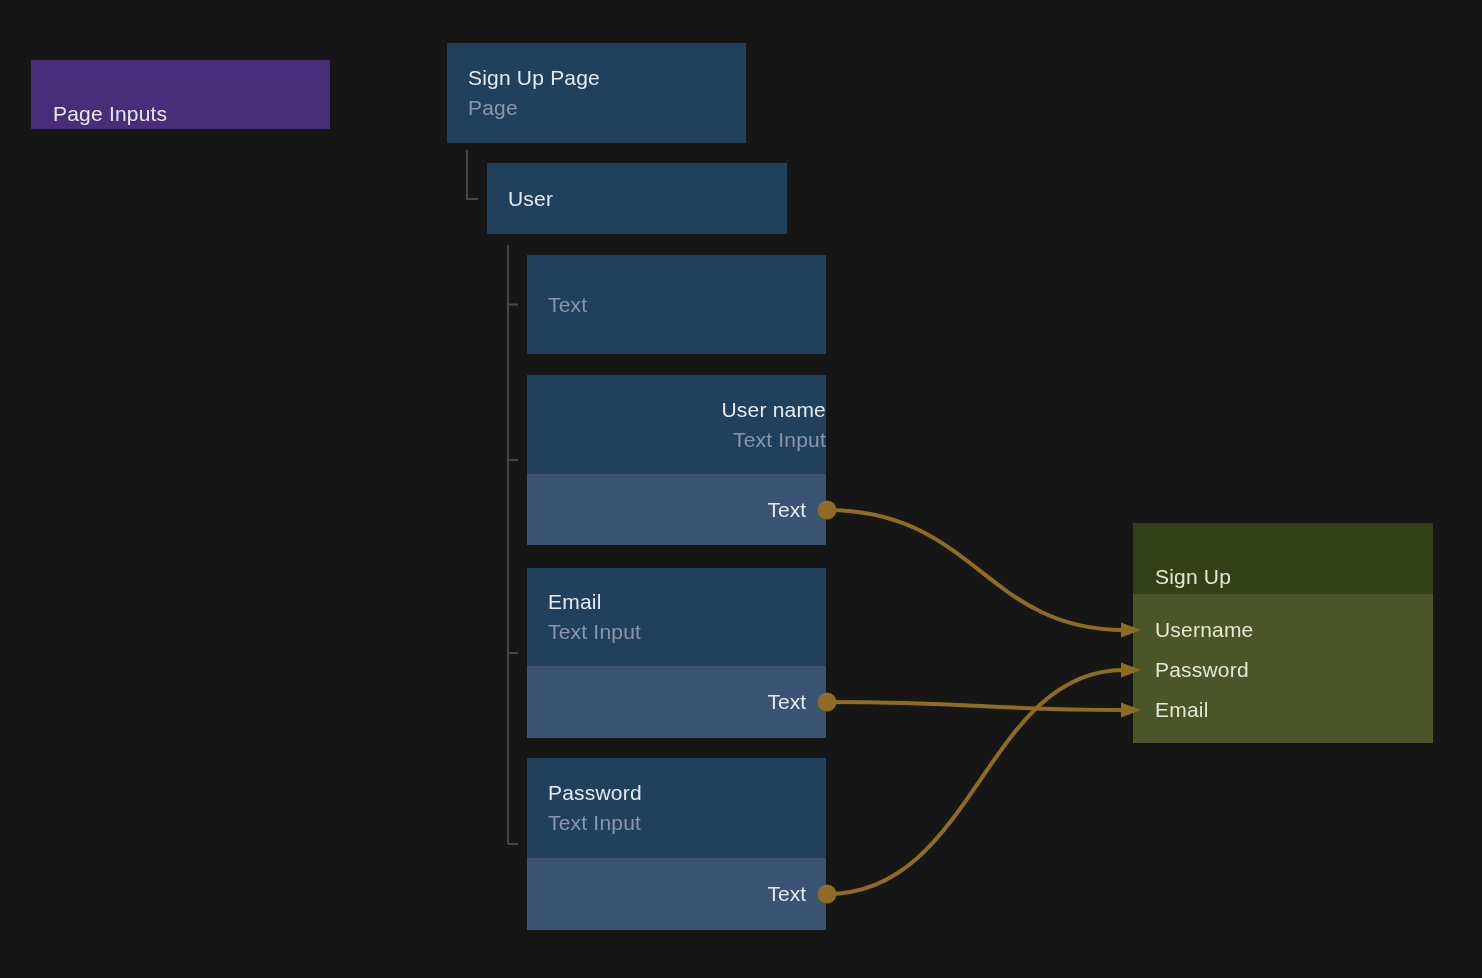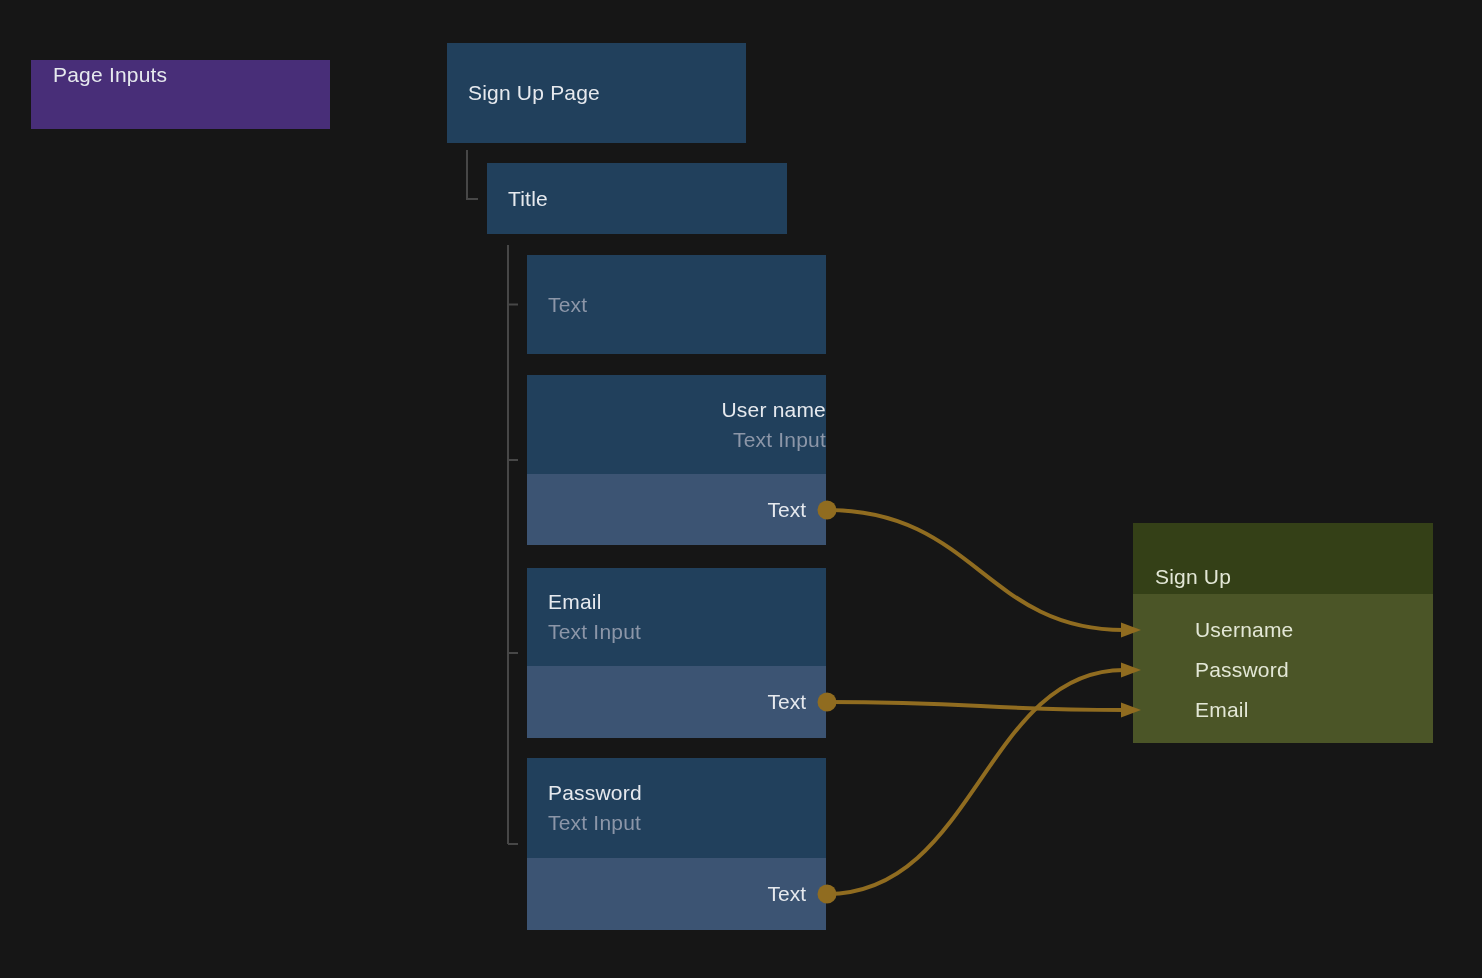--- a/index.html
+++ b/index.html
@@ -18,21 +18,21 @@
     background: #161616;
   }
   .node {
     position: absolute;
     box-sizing: border-box;
   }
   
   .node-purple {
     background: #482e78;
     display: flex;
-    align-items: flex-start;
+    align-items: flex-end;
     padding-left: 22px;
   }
   
   .node-blue {
     background: #21405c;
   }
   .node-blue .head {
     display: flex;
     flex-direction: column;
     justify-content: center;
@@ -68,21 +68,20 @@
     background: #344017;
     display: flex;
     align-items: center;
     padding-left: 22px;
     box-sizing: border-box;
   }
   .node-olive-body {
     background: #4b5527;
     box-sizing: border-box;
     padding-top: 16px;
-    padding-left: 40px;
   }
   .olive-title {
     color: #e3e7d6;
     font-size: 21px;
     letter-spacing: 0.2px;
     margin-top: 36px;
   }
   .input-row {
     height: 40px;
     display: flex;
@@ -120,26 +119,27 @@
 
 <div class="canvas">
 
   <div class="node node-purple" style="left:31px; top:60px; width:299px; height:69px;">
     <span class="node-title">Page Inputs</span>
   </div>
 
   <div class="node node-blue" style="left:447px; top:43px; width:299px; height:100px;">
     <div class="head" style="height:100px;">
       <span class="node-title">Sign Up Page</span>
+      <span class="node-subtitle">Page</span>
     </div>
   </div>
 
   <div class="node node-blue" style="left:487px; top:163px; width:300px; height:71px;">
     <div class="head" style="height:71px;">
-      <span class="node-title">Title</span>
+      <span class="node-title">User</span>
     </div>
   </div>
 
   <div class="node node-blue" style="left:527px; top:255px; width:299px; height:99px;">
     <div class="head" style="height:99px;">
       <span class="node-subtitle">Text</span>
     </div>
   </div>
 
   <div class="node node-blue" style="left:527px; top:375px; width:299px; height:170px;">

